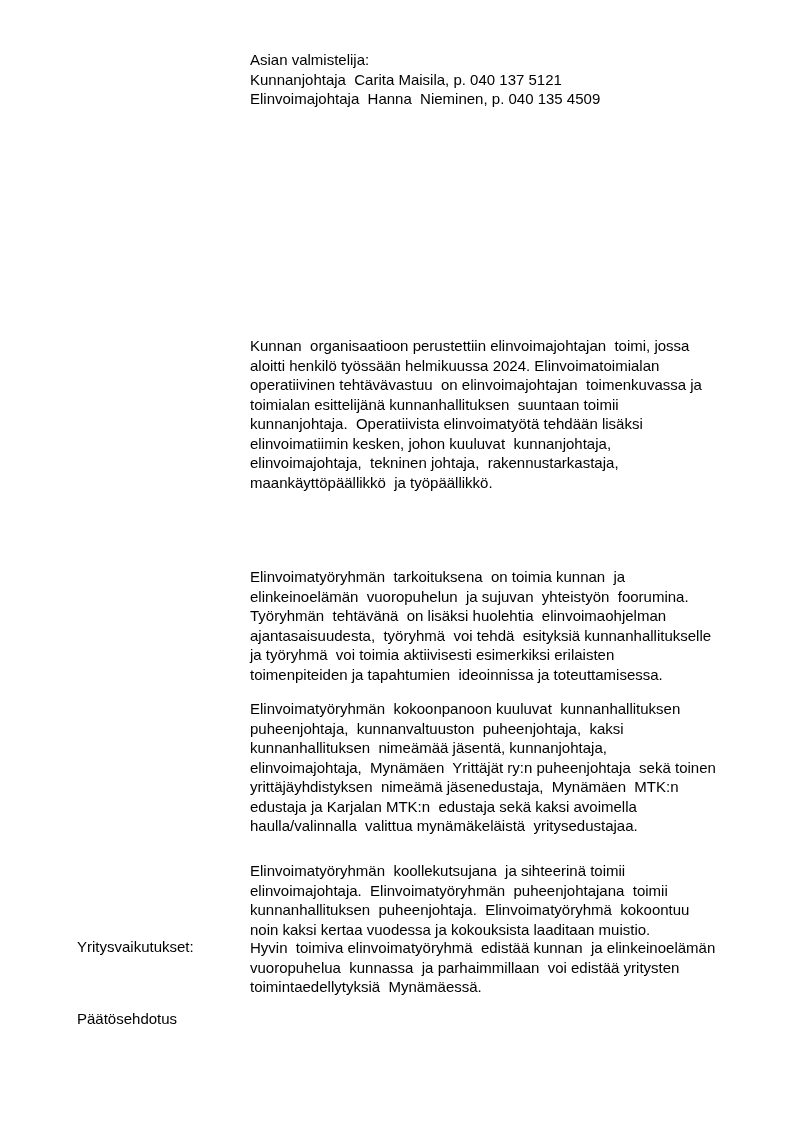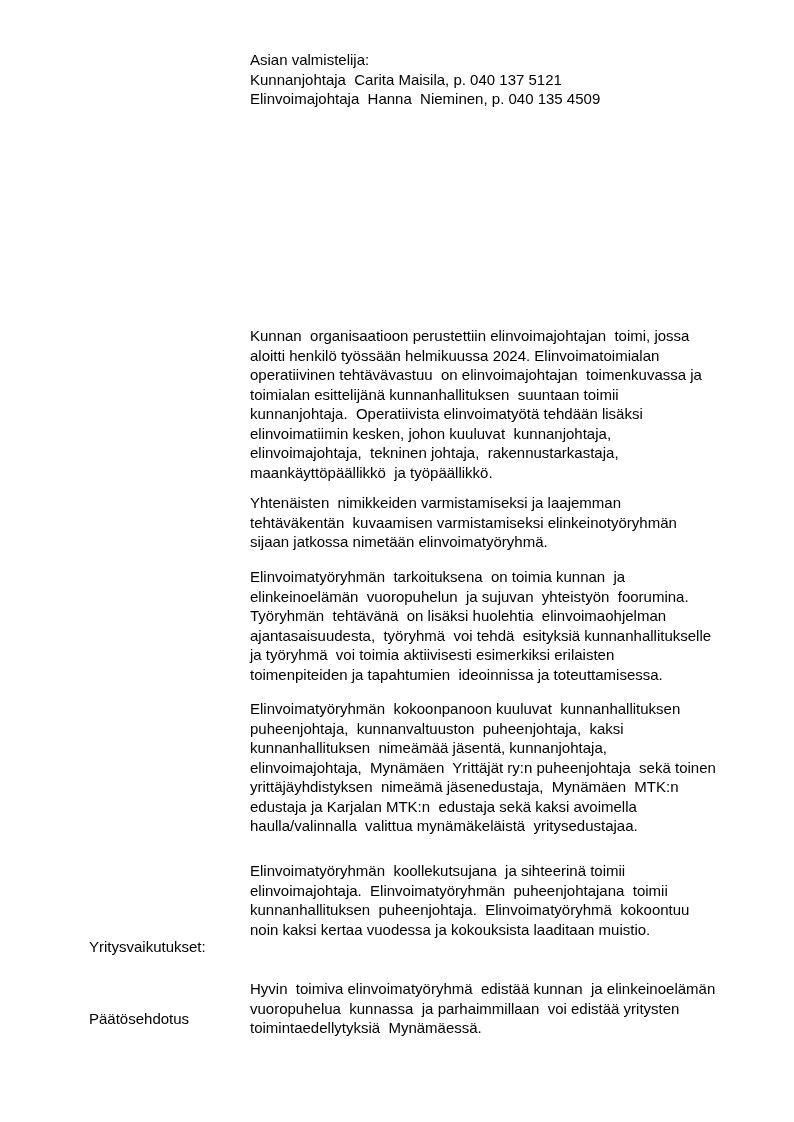--- a/index.html
+++ b/index.html
@@ -22,46 +22,42 @@
     position: absolute;
     left: 250px;
     width: 522px;
     white-space: pre-wrap;
   }
   .margin-label {
     position: absolute;
     left: 77px;
     width: 165px;
     white-space: pre-wrap;
-    margin-left: 12px;
   }
 </style>
 </head>
 <body>
 
 <div class="page">
 
   <div class="body-block" style="top:50px">Asian valmistelija:
 Kunnanjohtaja  Carita Maisila, p. 040 137 5121
 Elinvoimajohtaja  Hanna  Nieminen, p. 040 135 4509</div>
 
 
 
-  <div class="body-block" style="top:326px">Kunnan  organisaatioon perustettiin elinvoimajohtajan  toimi, jossa
+  <div class="body-block" style="top:336px">Kunnan  organisaatioon perustettiin elinvoimajohtajan  toimi, jossa
 aloitti henkilö työssään helmikuussa 2024. Elinvoimatoimialan
 operatiivinen tehtävävastuu  on elinvoimajohtajan  toimenkuvassa ja
 toimialan esittelijänä kunnanhallituksen  suuntaan toimii
 kunnanjohtaja.  Operatiivista elinvoimatyötä tehdään lisäksi
 elinvoimatiimin kesken, johon kuuluvat  kunnanjohtaja,
 elinvoimajohtaja,  tekninen johtaja,  rakennustarkastaja,
 maankäyttöpäällikkö  ja työpäällikkö.</div>
 
-  <div class="body-block" style="top:493px">Yhtenäisten  nimikkeiden varmistamiseksi ja laajemman
-tehtäväkentän  kuvaamisen varmistamiseksi elinkeinotyöryhmän
-sijaan jatkossa nimetään elinvoimatyöryhmä.</div>
 
   <div class="body-block" style="top:699px">Elinvoimatyöryhmän  kokoonpanoon kuuluvat  kunnanhallituksen
 puheenjohtaja,  kunnanvaltuuston  puheenjohtaja,  kaksi
 kunnanhallituksen  nimeämää jäsentä, kunnanjohtaja,
 elinvoimajohtaja,  Mynämäen  Yrittäjät ry:n puheenjohtaja  sekä toinen
 yrittäjäyhdistyksen  nimeämä jäsenedustaja,  Mynämäen  MTK:n
 edustaja ja Karjalan MTK:n  edustaja sekä kaksi avoimella
 haulla/valinnalla  valittua mynämäkeläistä  yritysedustajaa.</div>
 
   <div class="body-block" style="top:567px">Elinvoimatyöryhmän  tarkoituksena  on toimia kunnan  ja
@@ -71,19 +67,19 @@
 ja työryhmä  voi toimia aktiivisesti esimerkiksi erilaisten
 toimenpiteiden ja tapahtumien  ideoinnissa ja toteuttamisessa.</div>
 
   <div class="body-block" style="top:861px">Elinvoimatyöryhmän  koollekutsujana  ja sihteerinä toimii
 elinvoimajohtaja.  Elinvoimatyöryhmän  puheenjohtajana  toimii
 kunnanhallituksen  puheenjohtaja.  Elinvoimatyöryhmä  kokoontuu
 noin kaksi kertaa vuodessa ja kokouksista laaditaan muistio.</div>
 
   <div class="margin-label" style="top:937px">Yritysvaikutukset:</div>
 
-  <div class="body-block" style="top:979px">Hyvin  toimiva elinvoimatyöryhmä  edistää kunnan  ja elinkeinoelämän
+  <div class="body-block" style="top:938px">Hyvin  toimiva elinvoimatyöryhmä  edistää kunnan  ja elinkeinoelämän
 vuoropuhelua  kunnassa  ja parhaimmillaan  voi edistää yritysten
 toimintaedellytyksiä  Mynämäessä.</div>
 
   <div class="margin-label" style="top:1009px">Päätösehdotus</div>
 
 </div>
 
 </body></html>

